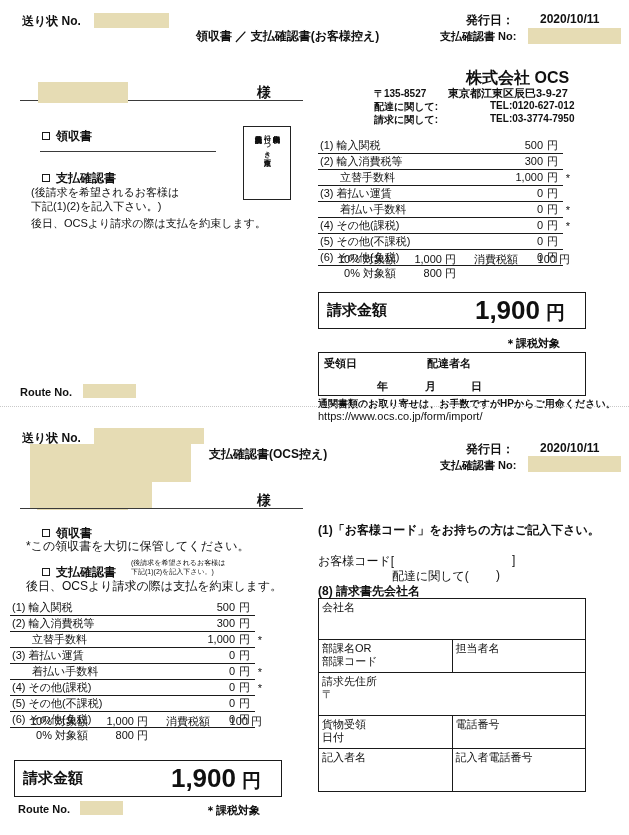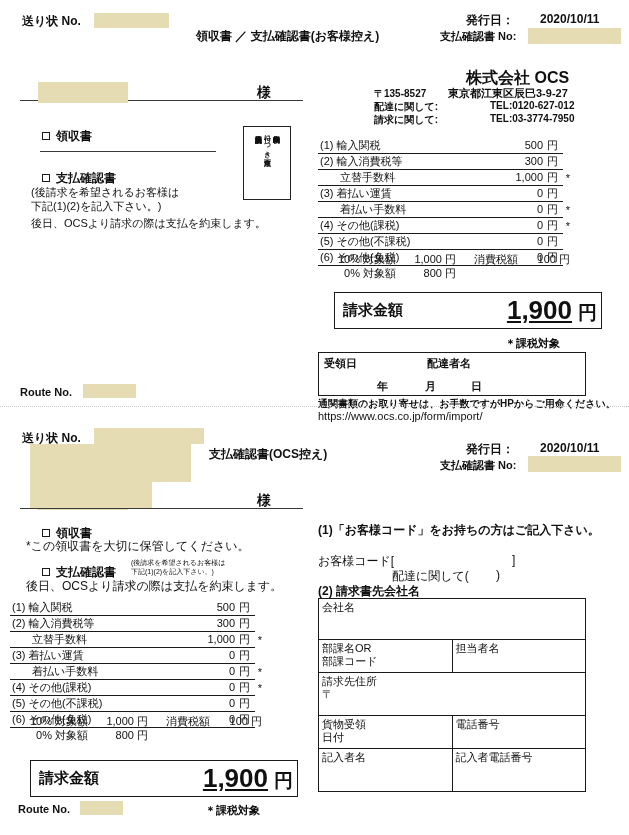--- a/index.html
+++ b/index.html
@@ -48,25 +48,24 @@
   .feetable td.ast{border-bottom:none;width:10px;text-align:center;}
   .indent{padding-left:22px !important;}
 
   .taxsum{font-size:11px;line-height:14px;}
   .taxsum span.k{display:inline-block;}
 
   
   .amountbox{
     border:1.6px solid #1a1a1a;box-sizing:border-box;
     display:flex;align-items:center;justify-content:space-between;
-    padding:0 4px 0 8px;
-    margin-left:16px;
+    padding:0 20px 0 8px;
   }
   .amountbox .lab{font-size:15px;font-weight:bold;}
-  .amountbox .val{font-size:26px;font-weight:bold;letter-spacing:0px;text-decoration:underline;}
+  .amountbox .val{font-size:26px;font-weight:bold;letter-spacing:0px;}
   .amountbox .yen{font-size:19px;font-weight:bold;margin-left:6px;}
 
   
   .rcptbox{border:1.3px solid #1a1a1a;box-sizing:border-box;position:relative;}
 
   
   .formtbl{border-collapse:collapse;width:100%;height:100%;
            table-layout:fixed;}
   .formtbl td{
     border:1.3px solid #1a1a1a;font-size:11px;
@@ -311,21 +310,21 @@
 <div class="abs t11 b" style="left:18px;top:803px;">Route No.</div>
 <div class="abs redact" style="left:80px;top:801px;width:43px;height:14px;"></div>
 <div class="abs t11 b" style="left:205px;top:803px;">＊課税対象</div>
 
 <div class="abs t12 b" style="left:318px;top:522px;">(1)「お客様コード」をお持ちの方はご記入下さい。</div>
 <div class="abs t12" style="left:318px;top:553px;">お客様コード[</div>
 <div class="abs t12" style="left:512px;top:553px;">]</div>
 <div class="abs t12" style="left:392px;top:568px;">配達に関して(</div>
 <div class="abs t12" style="left:496px;top:568px;">)</div>
 
-<div class="abs t12 b" style="left:318px;top:583px;">(2) 請求書先会社名</div>
+<div class="abs t12 b" style="left:318px;top:583px;">(8) 請求書先会社名</div>
 <div class="abs" style="left:318px;top:598px;width:268px;height:180px;">
   <table class="formtbl">
     <tbody>
         <tr>
       <td colspan="2" style="height:36px;">会社名</td>
     </tr>
     <tr>
       <td style="height:28px;">
         <div>部課名OR</div>
         <div>部課コード</div>

